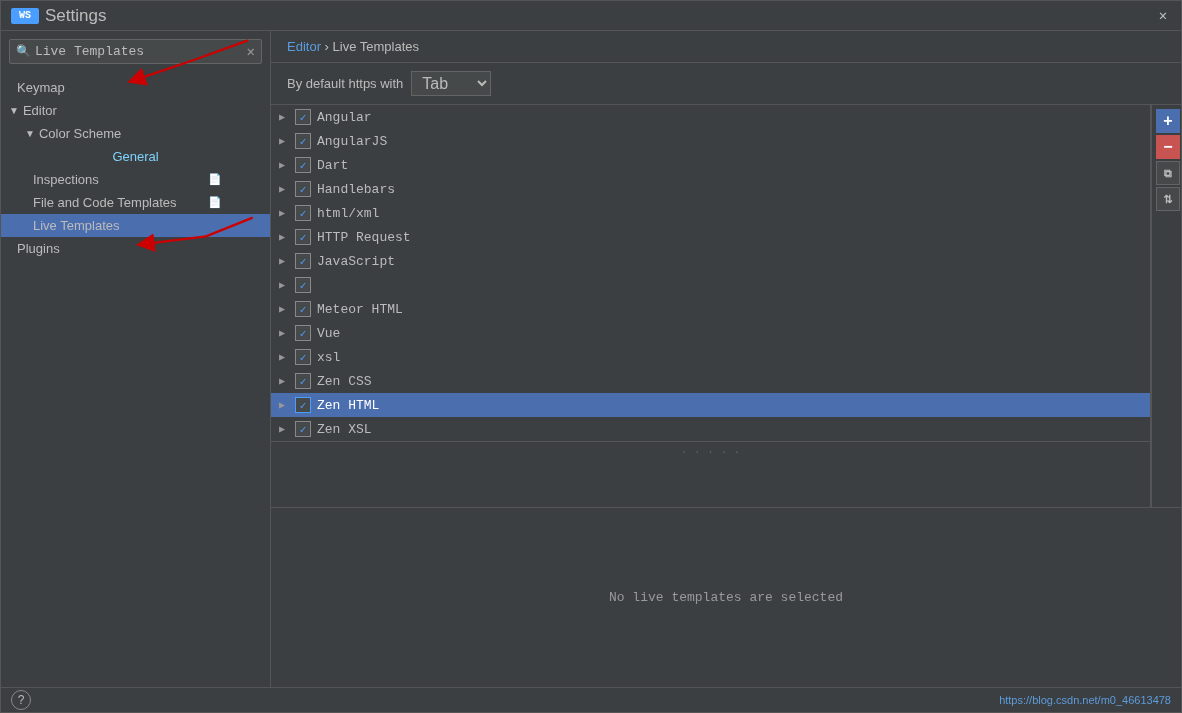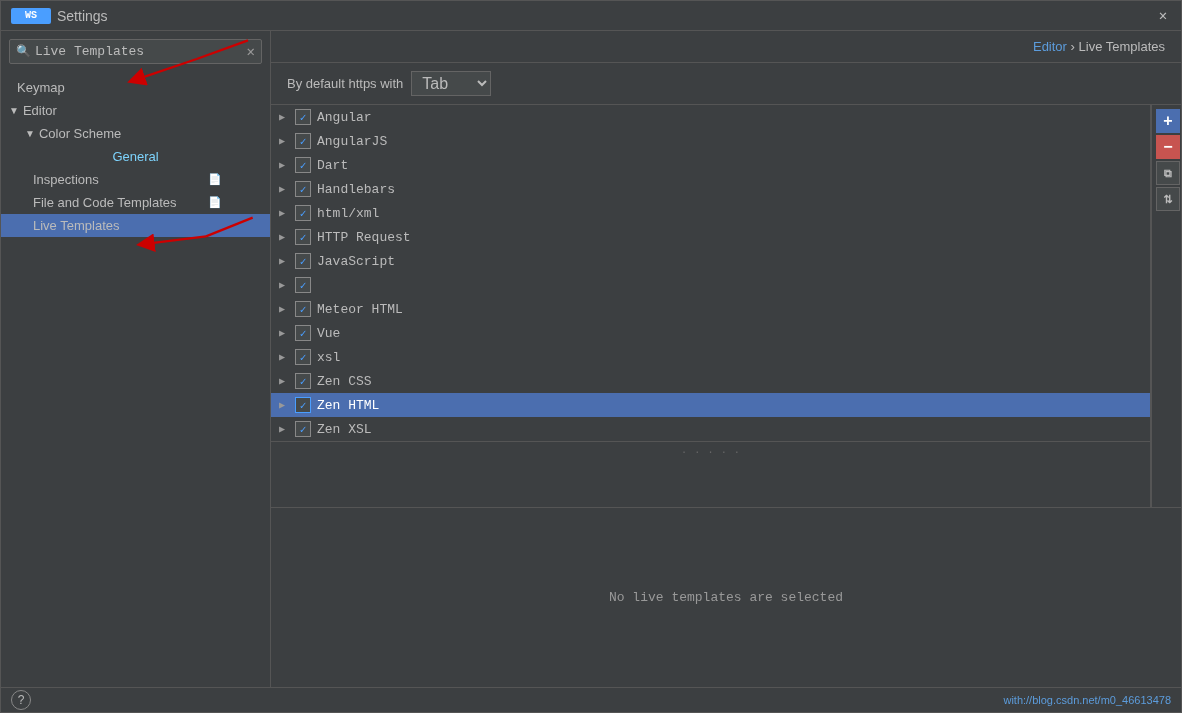--- a/index.html
+++ b/index.html
@@ -26,37 +26,37 @@
       background: #3c3f41;
       height: 30px;
       display: flex;
       align-items: center;
       padding: 0 10px;
       border-bottom: 1px solid #555;
       flex-shrink: 0;
     }
 
     .title-bar-icon {
-      width: 40px;
+      width: 28px;
       height: 16px;
       margin-right: 6px;
       background: #4a9eff;
       border-radius: 2px;
       display: flex;
       align-items: center;
       justify-content: center;
       font-size: 10px;
       color: white;
       font-weight: bold;
     }
 
     .title-bar-text {
       flex: 1;
       color: #bbbbbb;
-      font-size: 14px;
+      font-size: 17px;
       font-family: Arial, sans-serif;
     }
 
     .title-bar-close {
       width: 16px;
       height: 16px;
       cursor: pointer;
       color: #bbbbbb;
       font-size: 14px;
       display: flex;
@@ -179,21 +179,20 @@
       overflow: hidden;
     }
 
     .breadcrumb {
       padding: 8px 16px;
       font-size: 13px;
       color: #bbbbbb;
       font-family: Arial, sans-serif;
       border-bottom: 1px solid #555;
       flex-shrink: 0;
-      text-align: right;
     }
 
     .breadcrumb a {
       color: #5c9cdc;
       text-decoration: none;
     }
 
     .toolbar {
       display: flex;
       align-items: center;
@@ -415,20 +414,21 @@
 
         <div class="nav-sub-child" style="padding-left:32px; display:flex; align-items:center;">
           <span>File and Code Templates</span>
           <span class="nav-file-icon">📄</span>
         </div>
 
         <div class="nav-sub-child active" style="padding-left:32px; display:flex; align-items:center;">
           <span>Live Templates</span>
         </div>
 
+        <div class="nav-item">Plugins</div>
       </div>
 
       <svg class="arrows" viewBox="0 0 270 300" xmlns="http://www.w3.org/2000/svg">
 
         <defs>
           <marker id="arrowhead" markerWidth="8" markerHeight="8" refX="4" refY="4" orient="auto">
             <path d="M0,0 L8,4 L0,8 Z" fill="#cc0000"></path>
           </marker>
         </defs>
 
@@ -542,15 +542,15 @@
       </div>
 
       <div class="bottom-panel">
         <span>No live templates are selected</span>
       </div>
     </div>
   </div>
 
   <div class="status-bar">
     <button class="help-btn">?</button>
-    <span class="status-url">with://blog.csdn.net/m0_46613478</span>
+    <span class="status-url">https://blog.csdn.net/m0_46613478</span>
   </div>
 </div>
 
 </body></html>

